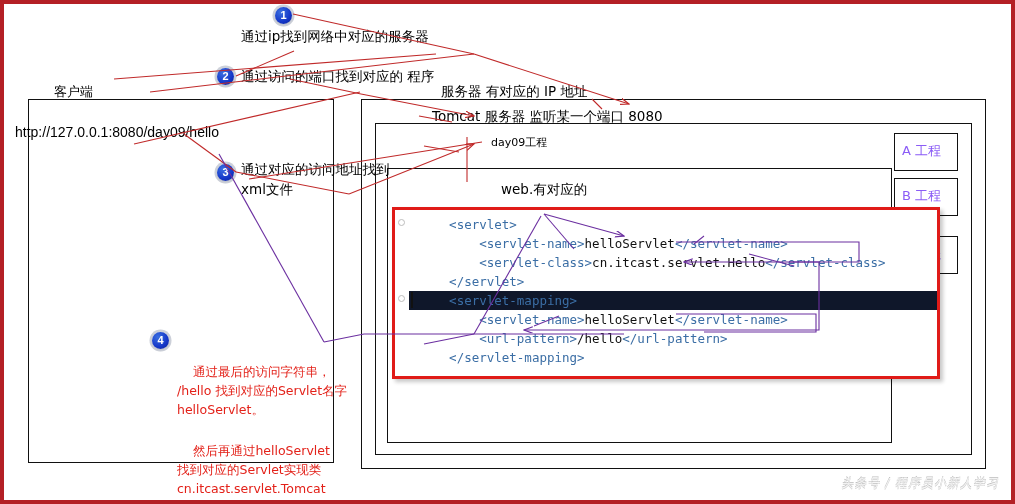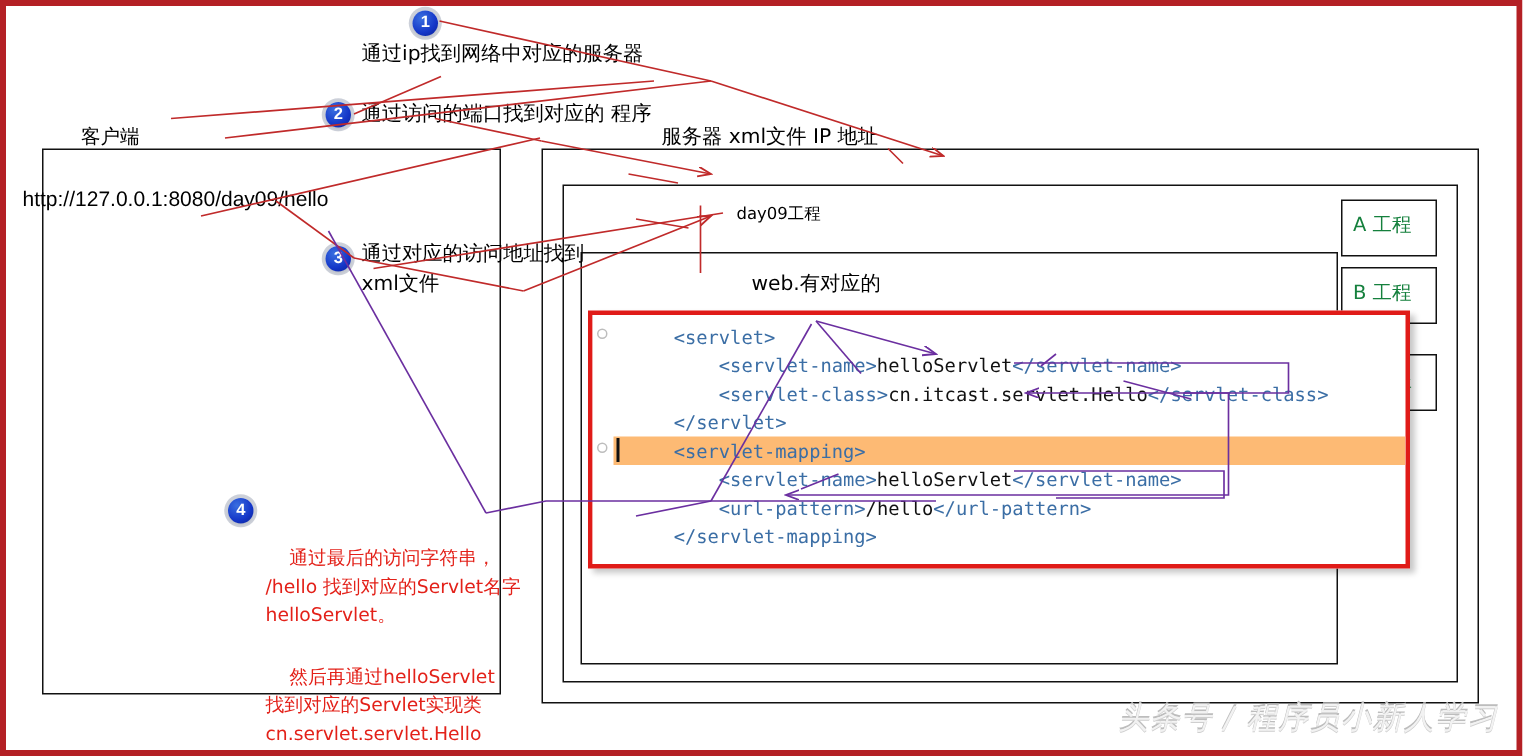--- a/index.html
+++ b/index.html
@@ -67,41 +67,41 @@
     box-sizing:border-box;
   }
   #code-lines{
     position:absolute;left:14px;top:5px;right:0;
     font-family:"DejaVu Sans Mono","Liberation Mono",monospace;
     font-size:12.5px;
     line-height:19px;
     white-space:pre;
   }
   .cline{position:relative;height:19px;padding-left:10px;}
-  .cline.hl{background:#fdba74;}
+  .cline.hl{background:#0f172a;}
   .caret{
     position:absolute;left:2px;top:1px;width:2px;height:16px;background:#111;
   }
   .tag{color:#3b6ea5;}
   .txt{color:#111;}
   
   .proj{
     position:absolute;
     border:1.3px solid #111;
     box-sizing:border-box;
     font-size:13px;
     line-height:34px;
     padding-left:7px;
-    color:#15803d;
+    color:#8b5cf6;
     font-family:"DejaVu Sans","Liberation Sans",sans-serif;
     background:transparent;
   }
   #watermark{
     position:absolute;right:12px;bottom:8px;
-    font-size:20px;
+    font-size:12px;
     color:#f2f2f2;
     font-style:italic;
     letter-spacing:1px;
     text-shadow:0 1px 0 #cfcfcf, 0 -1px 0 #bdbdbd;
     font-family:"DejaVu Sans","Liberation Sans",sans-serif;
     white-space:nowrap;
   }
 </style>
 </head>
 <body>
@@ -128,23 +128,26 @@
 
   <div class="lbl lbl-cn" style="left:50px;top:80px;font-size:13px;">
     <span>客户端</span>
   </div>
 
   <div class="lbl" style="left:11px;top:120px;font-size:14px;">
     <span>http://127.0.0.1:8080/day09/hello</span>
   </div>
 
   <div class="lbl lbl-cn" style="left:437px;top:79px;font-size:13.5px;">
-    <span>服务器  xml文件 IP 地址</span>
-  </div>
-
+    <span>服务器  有对应的 IP 地址</span>
+  </div>
+
+  <div class="lbl lbl-cn" style="left:428px;top:104px;font-size:13.5px;">
+    <span>Tomcat 服务器  监听某一个端口  8080</span>
+  </div>
 
   <div class="lbl lbl-cn" style="left:487px;top:132px;font-size:11px;">
     <span>day09工程</span>
   </div>
 
   <div class="lbl lbl-cn" style="left:497px;top:177px;font-size:13.5px;">
     <span>web.有对应的</span>
   </div>
 
   <div class="badge" style="left:271px;top:3px;"><span>1</span></div>
@@ -168,21 +171,21 @@
   <div class="badge" style="left:148px;top:328px;"><span>4</span></div>
 
   <div class="note-red" style="left:173px;top:339px;">
     <span>通过最后的访问字符串，
 /hello 找到对应的Servlet名字
 helloServlet。</span>
   </div>
   <div class="note-red" style="left:173px;top:418px;">
     <span>然后再通过helloServlet
 找到对应的Servlet实现类
-cn.servlet.servlet.Hello</span>
+cn.itcast.servlet.Tomcat</span>
   </div>
 
   <div id="code-panel">
     <div id="code-gutter">
       <div class="fold" style="top:9px;"></div>
       <div class="fold" style="top:85px;"></div>
     </div>
     <div id="code-lines"><div class="cline"><span>    </span><span class="tag">&lt;servlet&gt;</span></div><div class="cline"><span>        </span><span class="tag">&lt;servlet-name&gt;</span><span class="txt">helloServlet</span><span class="tag">&lt;/servlet-name&gt;</span></div><div class="cline"><span>        </span><span class="tag">&lt;servlet-class&gt;</span><span class="txt">cn.itcast.servlet.Hello</span><span class="tag">&lt;/servlet-class&gt;</span></div><div class="cline"><span>    </span><span class="tag">&lt;/servlet&gt;</span></div><div class="cline hl"><span class="caret"></span><span>    </span><span class="tag">&lt;servlet-mapping&gt;</span></div><div class="cline"><span>        </span><span class="tag">&lt;servlet-name&gt;</span><span class="txt">helloServlet</span><span class="tag">&lt;/servlet-name&gt;</span></div><div class="cline"><span>        </span><span class="tag">&lt;url-pattern&gt;</span><span class="txt">/hello</span><span class="tag">&lt;/url-pattern&gt;</span></div><div class="cline"><span>    </span><span class="tag">&lt;/servlet-mapping&gt;</span></div></div>
   </div>
 

